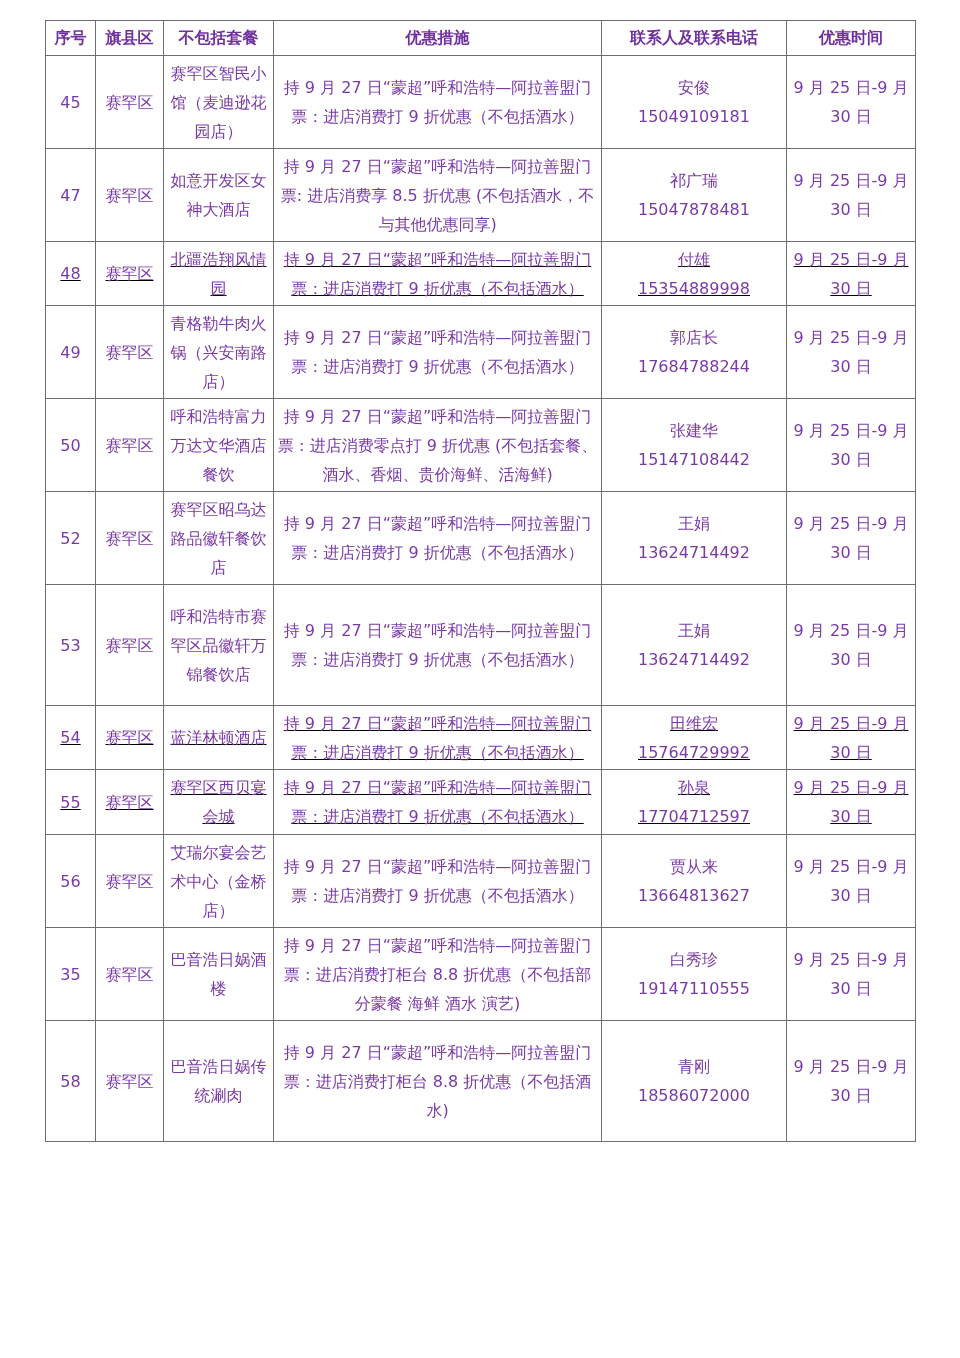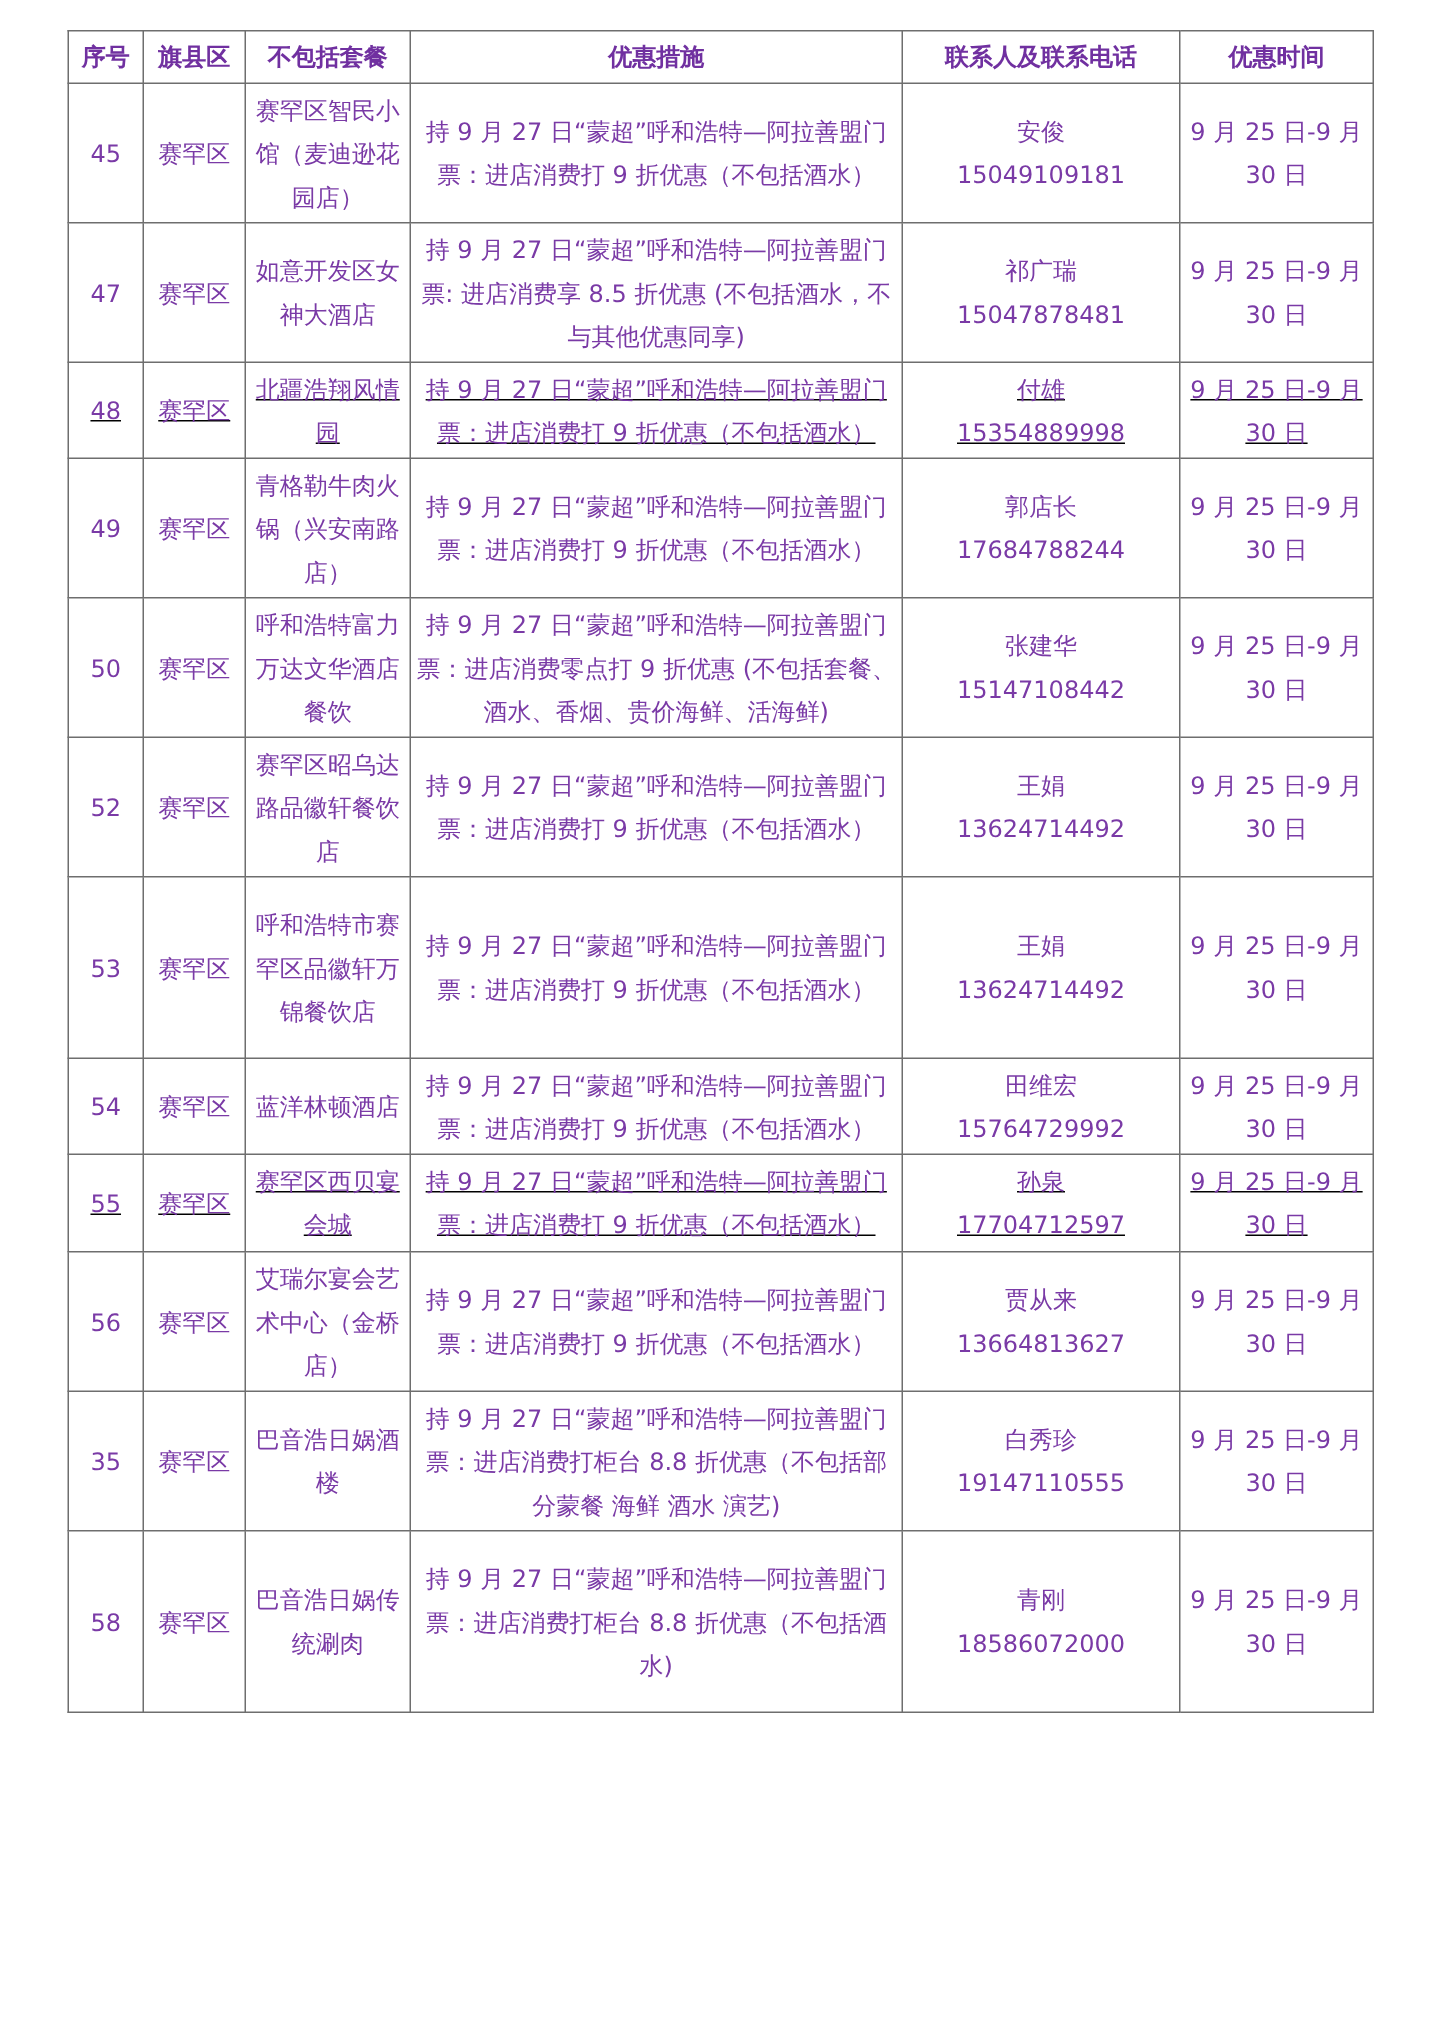--- a/index.html
+++ b/index.html
@@ -125,21 +125,21 @@
     <td>53</td>
     <td>赛罕区</td>
     <td>呼和浩特市赛罕区品徽轩万锦餐饮店</td>
     <td class="measure">持 9 月 27 日“蒙超”呼和浩特—阿拉善盟门票：进店消费打 9 折优惠（不包括酒水）</td>
     <td>
       <span class="contact-name">王娟</span>
       <span class="contact-phone">13624714492</span>
     </td>
     <td>9 月 25 日-9 月 30 日</td>
   </tr>
-      <tr style="height: 64px;">
+      <tr style="height: 64px; text-decoration: underline;">
     <td>54</td>
     <td>赛罕区</td>
     <td>蓝洋林顿酒店</td>
     <td class="measure">持 9 月 27 日“蒙超”呼和浩特—阿拉善盟门票：进店消费打 9 折优惠（不包括酒水）</td>
     <td>
       <span class="contact-name">田维宏</span>
       <span class="contact-phone">15764729992</span>
     </td>
     <td>9 月 25 日-9 月 30 日</td>
   </tr>

